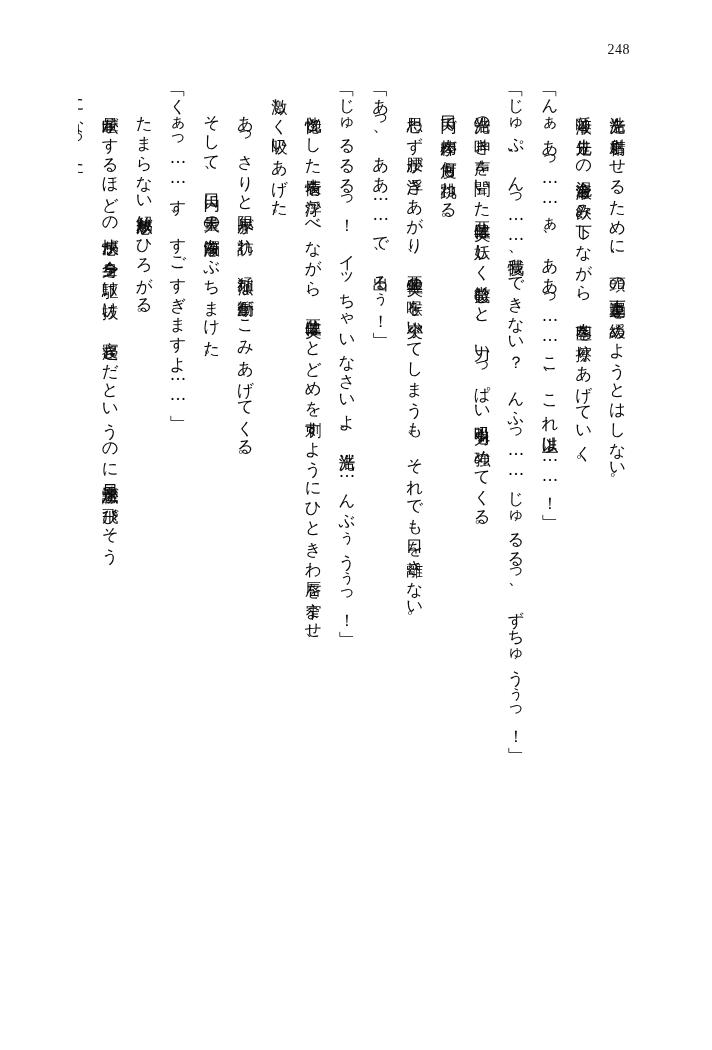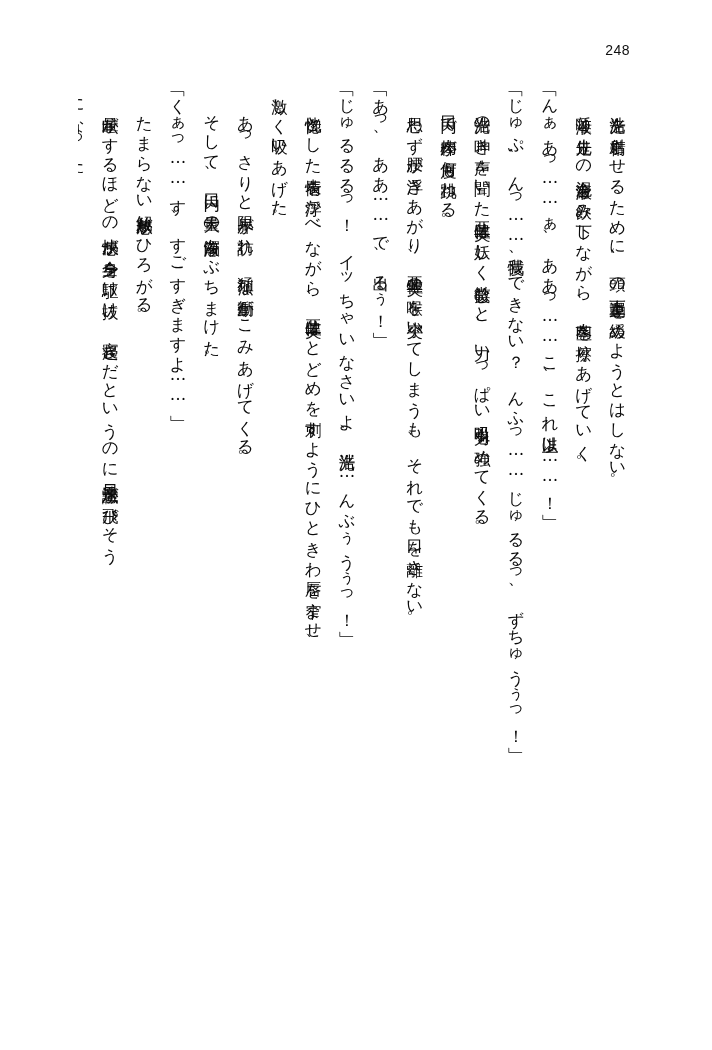--- a/index.html
+++ b/index.html
@@ -21,21 +21,21 @@
     background: #ffffff;
     box-sizing: border-box;
   }
   .page-number {
     position: absolute;
     top: 42px;
     right: 82px;
     font-size: 14px;
     letter-spacing: 0.5px;
     color: #111;
-    font-family: Liberation Sans, sans-serif;
+    font-family: Liberation Serif, serif;
   }
   .body-text {
     position: absolute;
     top: 86px;
     right: 78px;
     left: 78px;
     bottom: 60px;
     writing-mode: vertical-rl;
     text-orientation: upright;
     direction: ltr;

